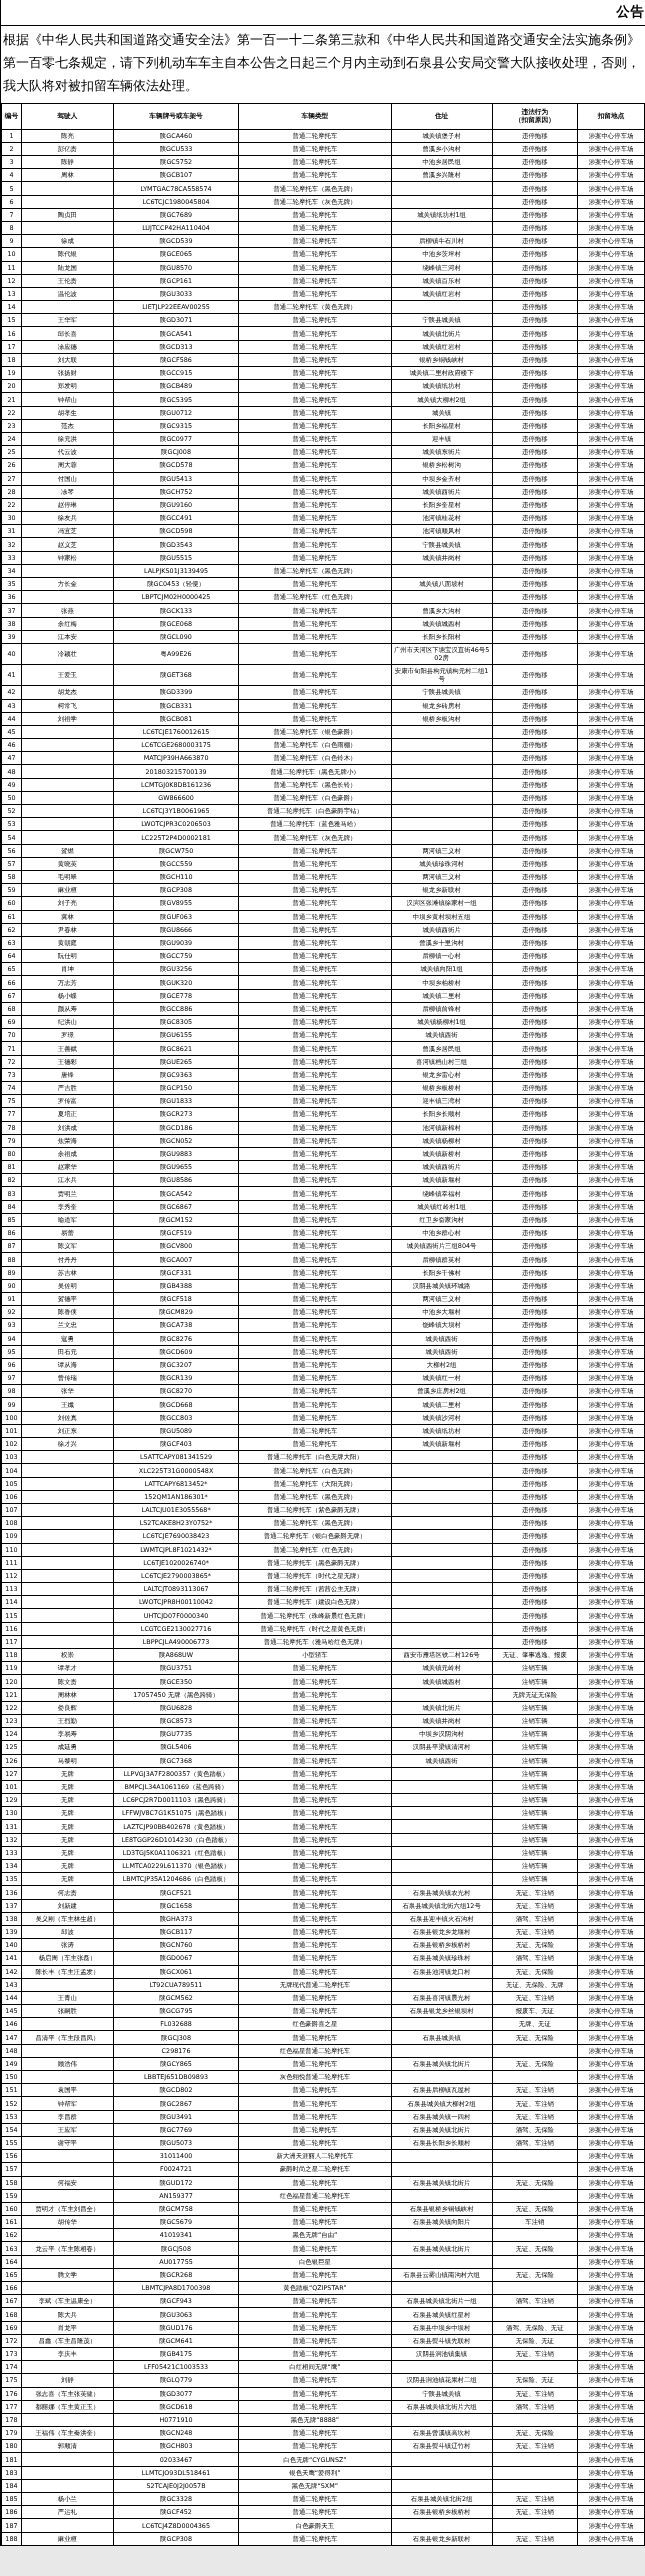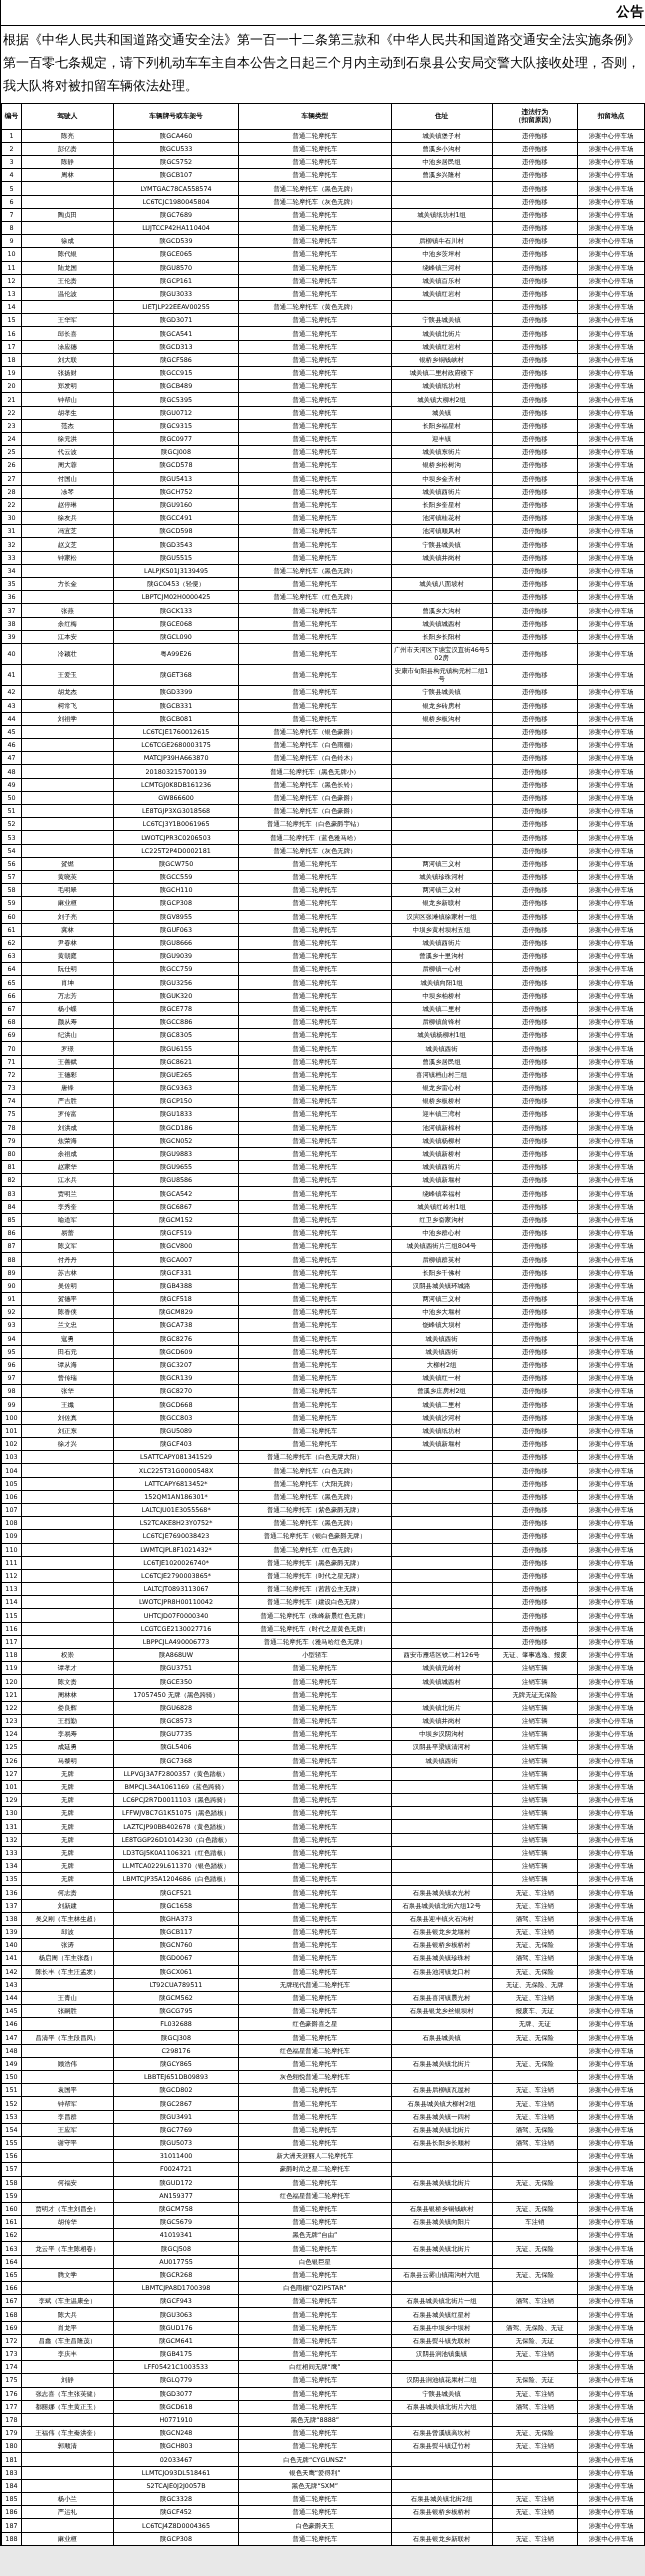--- a/index.html
+++ b/index.html
@@ -513,29 +513,20 @@
         <tr>
           <td>50</td>
           <td></td>
           <td>GW866600</td>
           <td>普通二轮摩托车（白色豪爵）</td>
           <td></td>
           <td>违停拖移</td>
           <td>涉案中心停车场</td>
         </tr>
         <tr>
-          <td>51</td>
-          <td></td>
-          <td>LE8TGJP3XG3018568</td>
-          <td>普通二轮摩托车（白色豪爵）</td>
-          <td></td>
-          <td>违停拖移</td>
-          <td>涉案中心停车场</td>
-        </tr>
-        <tr>
           <td>52</td>
           <td></td>
           <td>LC6TCJ3Y1B0061965</td>
           <td>普通二轮摩托车（白色豪爵宇钻）</td>
           <td></td>
           <td>违停拖移</td>
           <td>涉案中心停车场</td>
         </tr>
         <tr>
           <td>53</td>
@@ -725,20 +716,29 @@
           <td>银桥乡板桥村</td>
           <td>违停拖移</td>
           <td>涉案中心停车场</td>
         </tr>
         <tr>
           <td>75</td>
           <td>罗传富</td>
           <td>陕GU1833</td>
           <td>普通二轮摩托车</td>
           <td>迎丰镇三湾村</td>
+          <td>违停拖移</td>
+          <td>涉案中心停车场</td>
+        </tr>
+        <tr>
+          <td>77</td>
+          <td>夏培正</td>
+          <td>陕GCR273</td>
+          <td>普通二轮摩托车</td>
+          <td>长阳乡长顺村</td>
           <td>违停拖移</td>
           <td>涉案中心停车场</td>
         </tr>
         <tr>
           <td>78</td>
           <td>刘洪成</td>
           <td>陕GCD186</td>
           <td>普通二轮摩托车</td>
           <td>池河镇新棉村</td>
           <td>违停拖移</td>
@@ -1524,21 +1524,21 @@
           <td>陕GCR268</td>
           <td>普通二轮摩托车</td>
           <td>石泉县云雾山镇南沟村六组</td>
           <td>无证、无保险</td>
           <td>涉案中心停车场</td>
         </tr>
         <tr>
           <td>166</td>
           <td></td>
           <td>LBMTCJPA8D1700398</td>
-          <td>白色雨棚“QZIPSTAR”</td>
+          <td>黄色踏板“QZIPSTAR”</td>
           <td></td>
           <td></td>
           <td>涉案中心停车场</td>
         </tr>
         <tr>
           <td>167</td>
           <td>李斌（车主温康全）</td>
           <td>陕GCF943</td>
           <td>普通二轮摩托车</td>
           <td>石泉县城关镇北街片一组</td>

